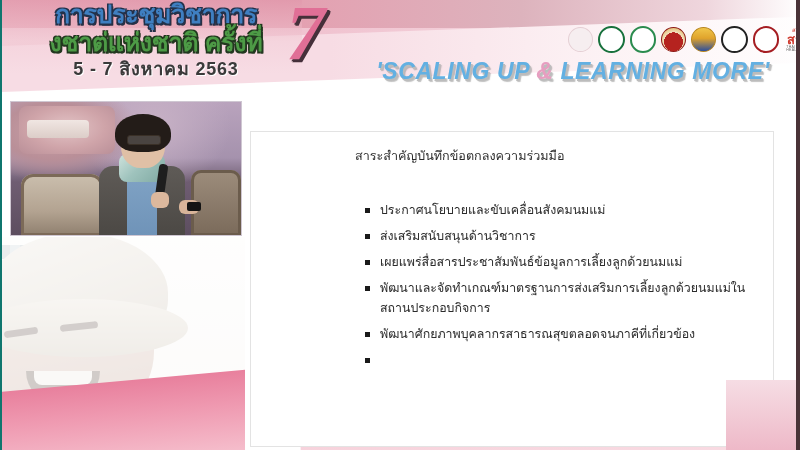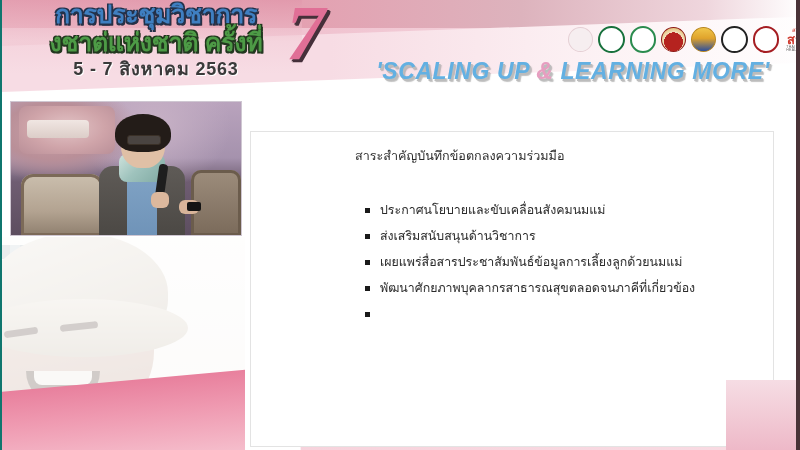--- a/index.html
+++ b/index.html
@@ -283,20 +283,20 @@
   <div class="content-panel">
 
     <div class="intro">
       <div>สาระสำคัญบันทึกข้อตกลงความร่วมมือ</div>
     </div>
 
     <ul class="bullets">
       <li><span class="sq"></span><span>ประกาศนโยบายและขับเคลื่อนสังคมนมแม่</span></li>
       <li><span class="sq"></span><span>ส่งเสริมสนับสนุนด้านวิชาการ</span></li>
       <li><span class="sq"></span><span>เผยแพร่สื่อสารประชาสัมพันธ์ข้อมูลการเลี้ยงลูกด้วยนมแม่</span></li>
-      <li><span class="sq"></span></li>
+      <li><span class="sq"></span><span>พัฒนาและจัดทำเกณฑ์มาตรฐานการส่งเสริมการเลี้ยงลูกด้วยนมแม่ในสถานประกอบกิจการ</span></li>
       <li><span class="sq"></span><span>พัฒนาศักยภาพบุคลากรสาธารณสุขตลอดจนภาคีที่เกี่ยวข้อง</span></li>
       <li><span class="sq"></span></li>
     </ul>
   </div>
 
   <div class="br-wedge"></div>
 </div>
 
 </body></html>

